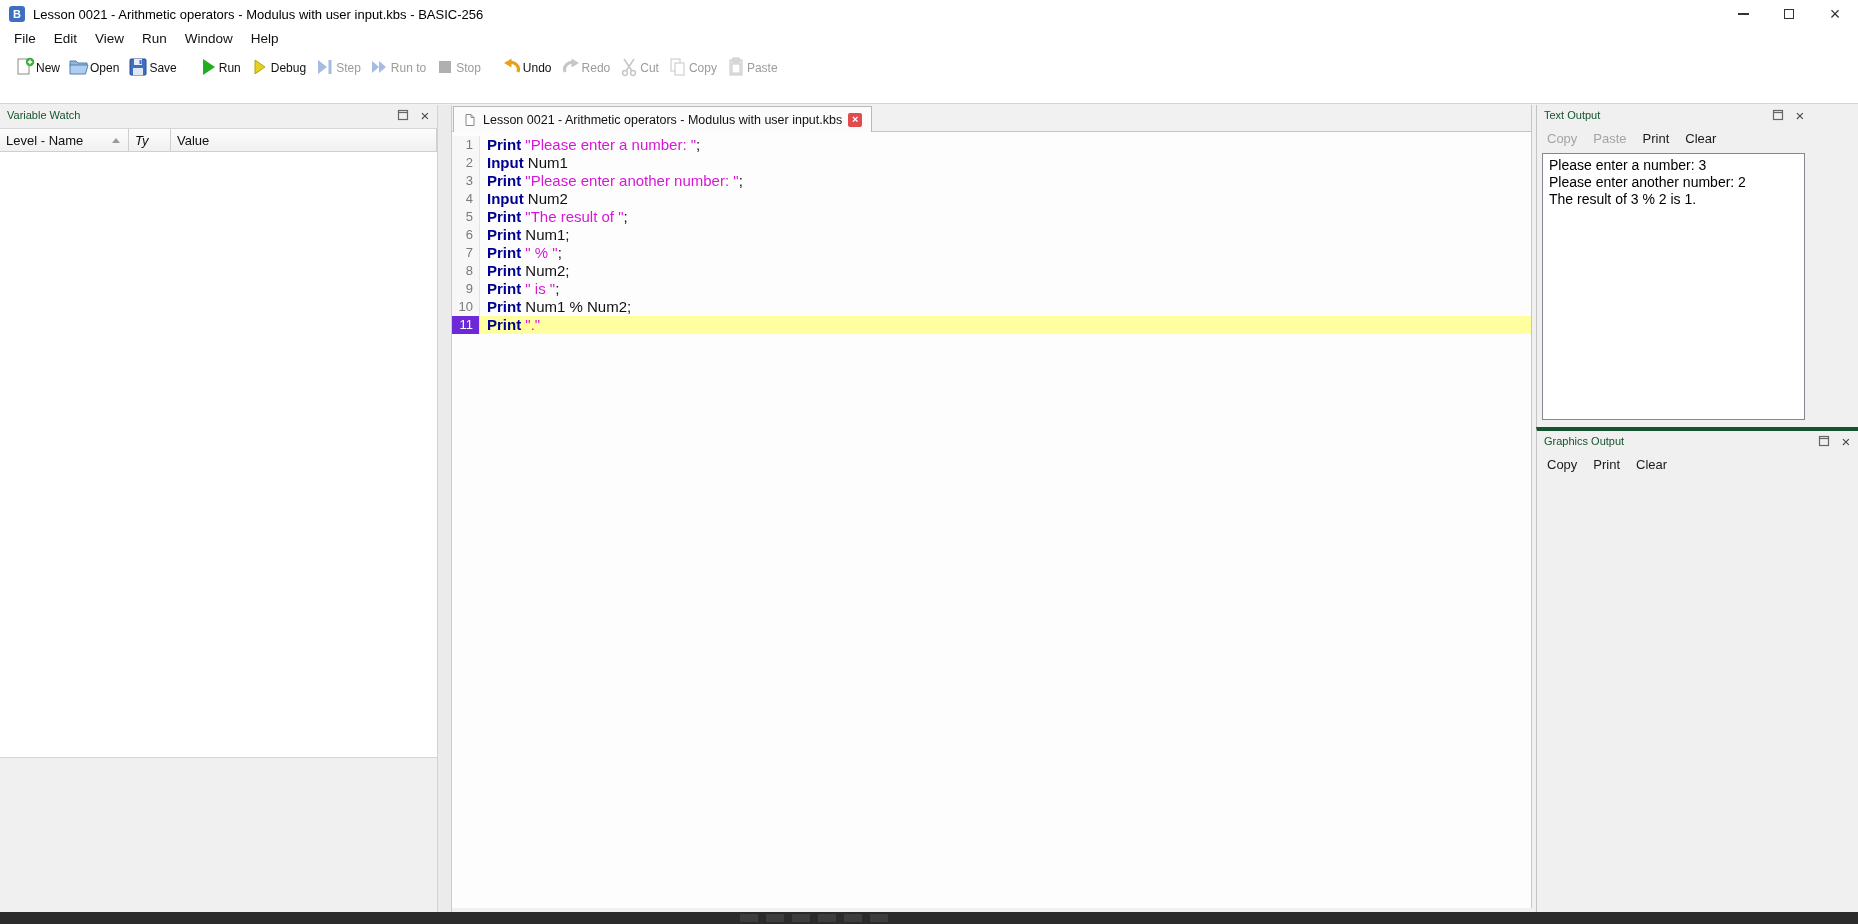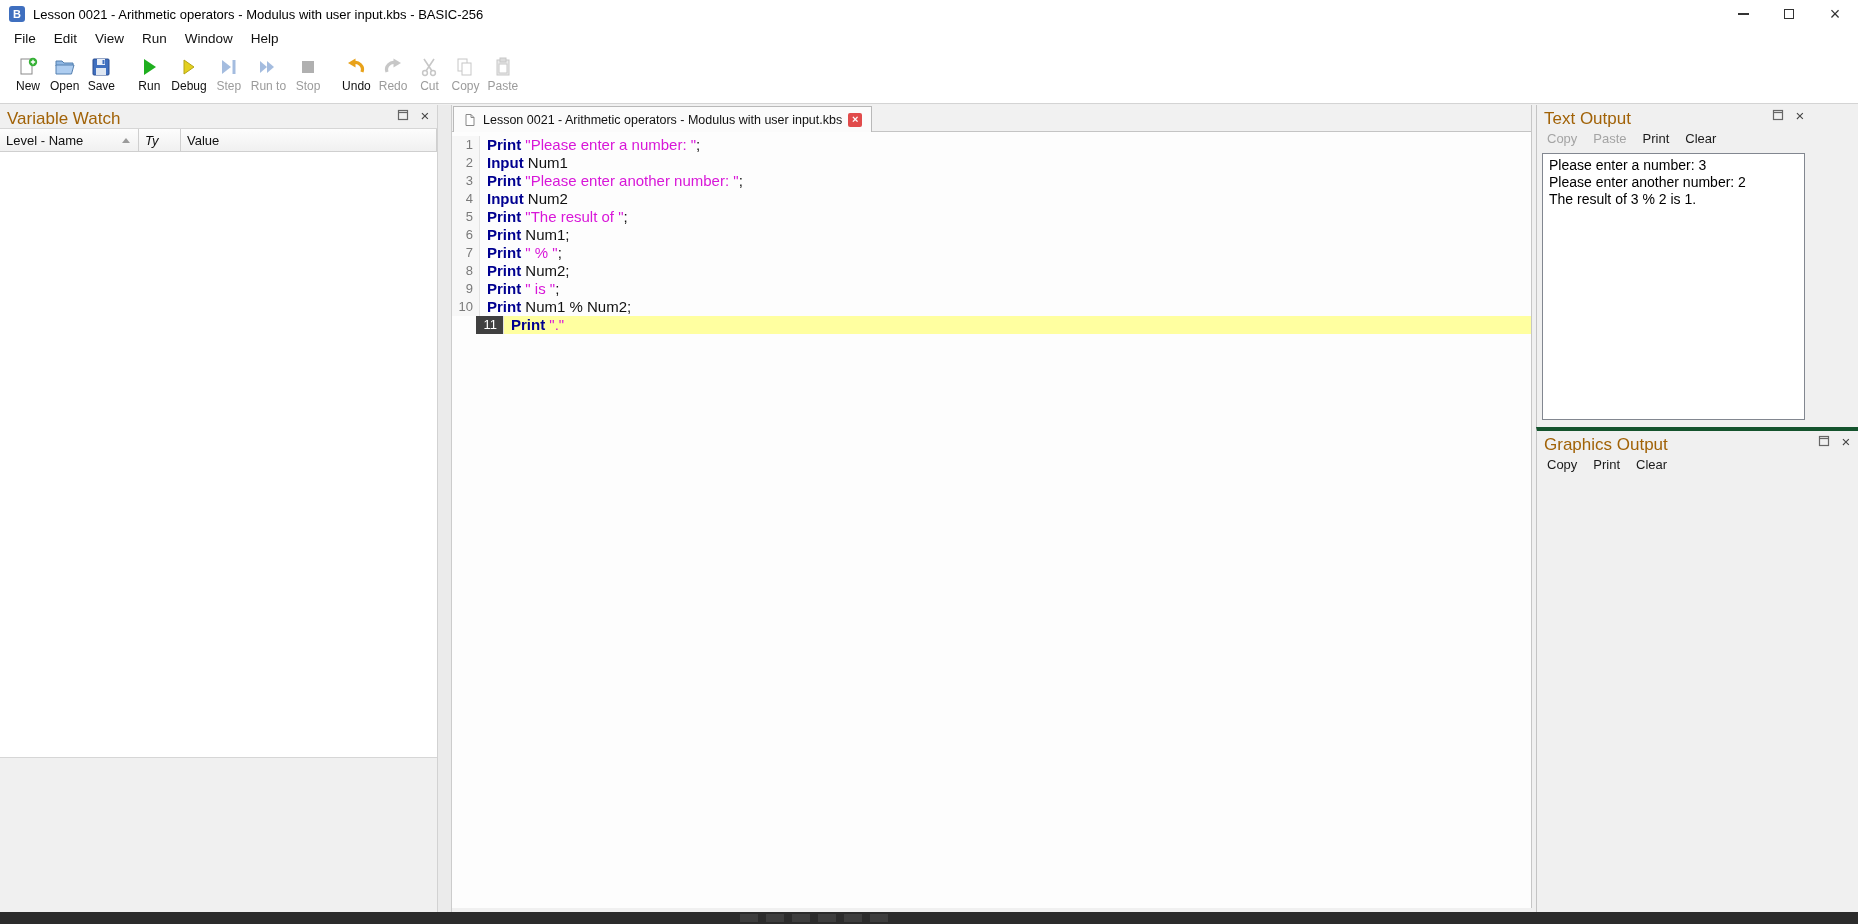--- a/index.html
+++ b/index.html
@@ -15,53 +15,53 @@
   .win-controls { position:absolute; right:0; top:0; height:28px; display:flex; }
   .win-btn { width:46px; height:28px; display:flex; align-items:center; justify-content:center; cursor:default; }
   .glyph-min { width:11px; height:1.5px; background:#333; display:inline-block; }
   .glyph-max { width:10px; height:10px; border:1.4px solid #333; display:inline-block; }
   .glyph-close { font-size:18px; color:#333; line-height:1; }
   
   .menubar { position:absolute; left:0; top:28px; width:1858px; height:24px; background:#ffffff; display:flex; align-items:flex-start; padding-left:5px; }
   .menu-item { font-size:13.5px; padding:3px 9px; color:#111; }
   
   .toolbar { position:absolute; left:0; top:52px; width:1858px; height:52px; background:#ffffff; border-bottom:1px solid #d4d4d4; display:flex; align-items:flex-start; padding:3px 0 0 10px; }
-  .tbtn { min-width:36px; padding:1px 4px; display:flex; flex-direction:column; align-items:center; }
+  .tbtn { min-width:36px; padding:1px 4px; display:flex; align-items:center; }
   .tbtn .ticon { width:22px; height:22px; display:flex; align-items:center; justify-content:center; }
   .tbtn .tlabel { font-size:12px; margin-top:1px; color:#111; white-space:nowrap; }
   .tbtn.disabled .tlabel { color:#9b9b9b; }
   .tbtn.disabled svg { opacity:.55; }
   .tgap { width:12px; }
   
   .dock-header { position:absolute; left:0; top:0; right:0; height:22px; }
-  .dock-title { position:absolute; left:7px; top:4px; font-size:17px; color:#a16207; }
+  .dock-title { position:absolute; left:7px; top:4px; font-size:11px; color:#14532d; }
   .dock-btns { position:absolute; right:5px; top:3px; display:flex; gap:8px; align-items:center; }
   .dock-btn { width:14px; height:14px; display:flex; align-items:center; justify-content:center; }
   .dock-close { font-size:15px; color:#444; line-height:1; }
   
   .vw-dock { position:absolute; left:0; top:105px; width:437px; height:807px; background:#f0f0f0; }
   .vw-colheaders { position:absolute; left:0; top:23px; right:0; height:24px; display:flex; background:#f7f7f7; border-top:1px solid #d6d6d6; }
   .vw-col { border-right:1px solid #cfcfcf; border-bottom:1px solid #cfcfcf; font-size:13px; padding:4px 0 0 6px; position:relative; background:linear-gradient(#fdfdfd,#f0f0f0); }
-  .vw-col-0 { width:139px; }
+  .vw-col-0 { width:129px; }
   .vw-col-1 { width:42px;font-style:italic; }
   .vw-col-2 { flex:1; }
   .sort-tri { position:absolute; right:8px; top:9px; width:0; height:0; border-left:4px solid transparent; border-right:4px solid transparent; border-bottom:5px solid #9a9a9a; }
   .vw-body { position:absolute; left:0; top:47px; right:0; height:606px; background:#ffffff; border-bottom:1px solid #d6d6d6; }
   
   .splitter { position:absolute; left:437px; top:105px; width:15px; height:807px; background:#ebebeb; border-left:1px solid #d2d2d2; border-right:1px solid #cccccc; }
   
   .editor { position:absolute; left:452px; top:105px; width:1080px; height:803px; background:#fdfdfd; border-right:1px solid #c6c6c6; }
   .tabbar { position:absolute; left:0; top:0; right:0; height:27px; background:#f1f1f1; border-bottom:1px solid #c4c4c4; }
   .tab { position:absolute; left:1px; top:1px; height:26px; display:inline-flex; align-items:center; gap:6px; padding:0 9px; background:#fbfbfb; border:1px solid #b9b9b9; border-bottom:none; }
   .tab-label { font-size:12.5px; color:#111; white-space:nowrap; }
   .tab-close { width:14px; height:14px; border-radius:2px; background:#e14b4b; color:#fff; font-size:11px; font-weight:bold; display:flex; align-items:center; justify-content:center; line-height:1; }
   .code-area { position:absolute; left:0; top:27px; right:0; bottom:0; overflow:hidden; padding-top:4px; }
   .code-line { display:flex; height:18px; line-height:18px; font-size:15px; }
   .code-line .gutter { width:28px; text-align:right; padding-right:6px; color:#7a7a7a; font-size:13px; background:#f7f7f7; border-right:1px solid #e3e3e3; flex:0 0 28px; }
-  .code-line .gutter.hl-num { background:#404040; color:#ffffff;margin-left:24px; }
+  .code-line .gutter.hl-num { background:#6d28d9; color:#ffffff; }
   .code-line .code-text { flex:1; padding-left:7px; white-space:pre; }
   .code-line.hl .code-text { background:#ffffa0; }
   .tok-kw { color:#000090; font-weight:bold; }
   .tok-str { color:#d816d8; }
   .tok-pl { color:#111; }
   
   .to-dock { position:absolute; left:1536px; top:105px; width:276px; height:322px; background:#f0f0f0; border-left:1px solid #c4c4c4; }
   .go-dock { position:absolute; left:1536px; top:427px; width:322px; height:485px; background:#f0f0f0; border-left:1px solid #c4c4c4; border-top:4px solid #14532d;text-align:right; }
   .panel-toolbar { position:absolute; left:2px; top:22px; right:0; height:22px; display:flex; align-items:center; }
   .ptb-link { font-size:13px; padding:0 8px; color:#1a1a1a; }

